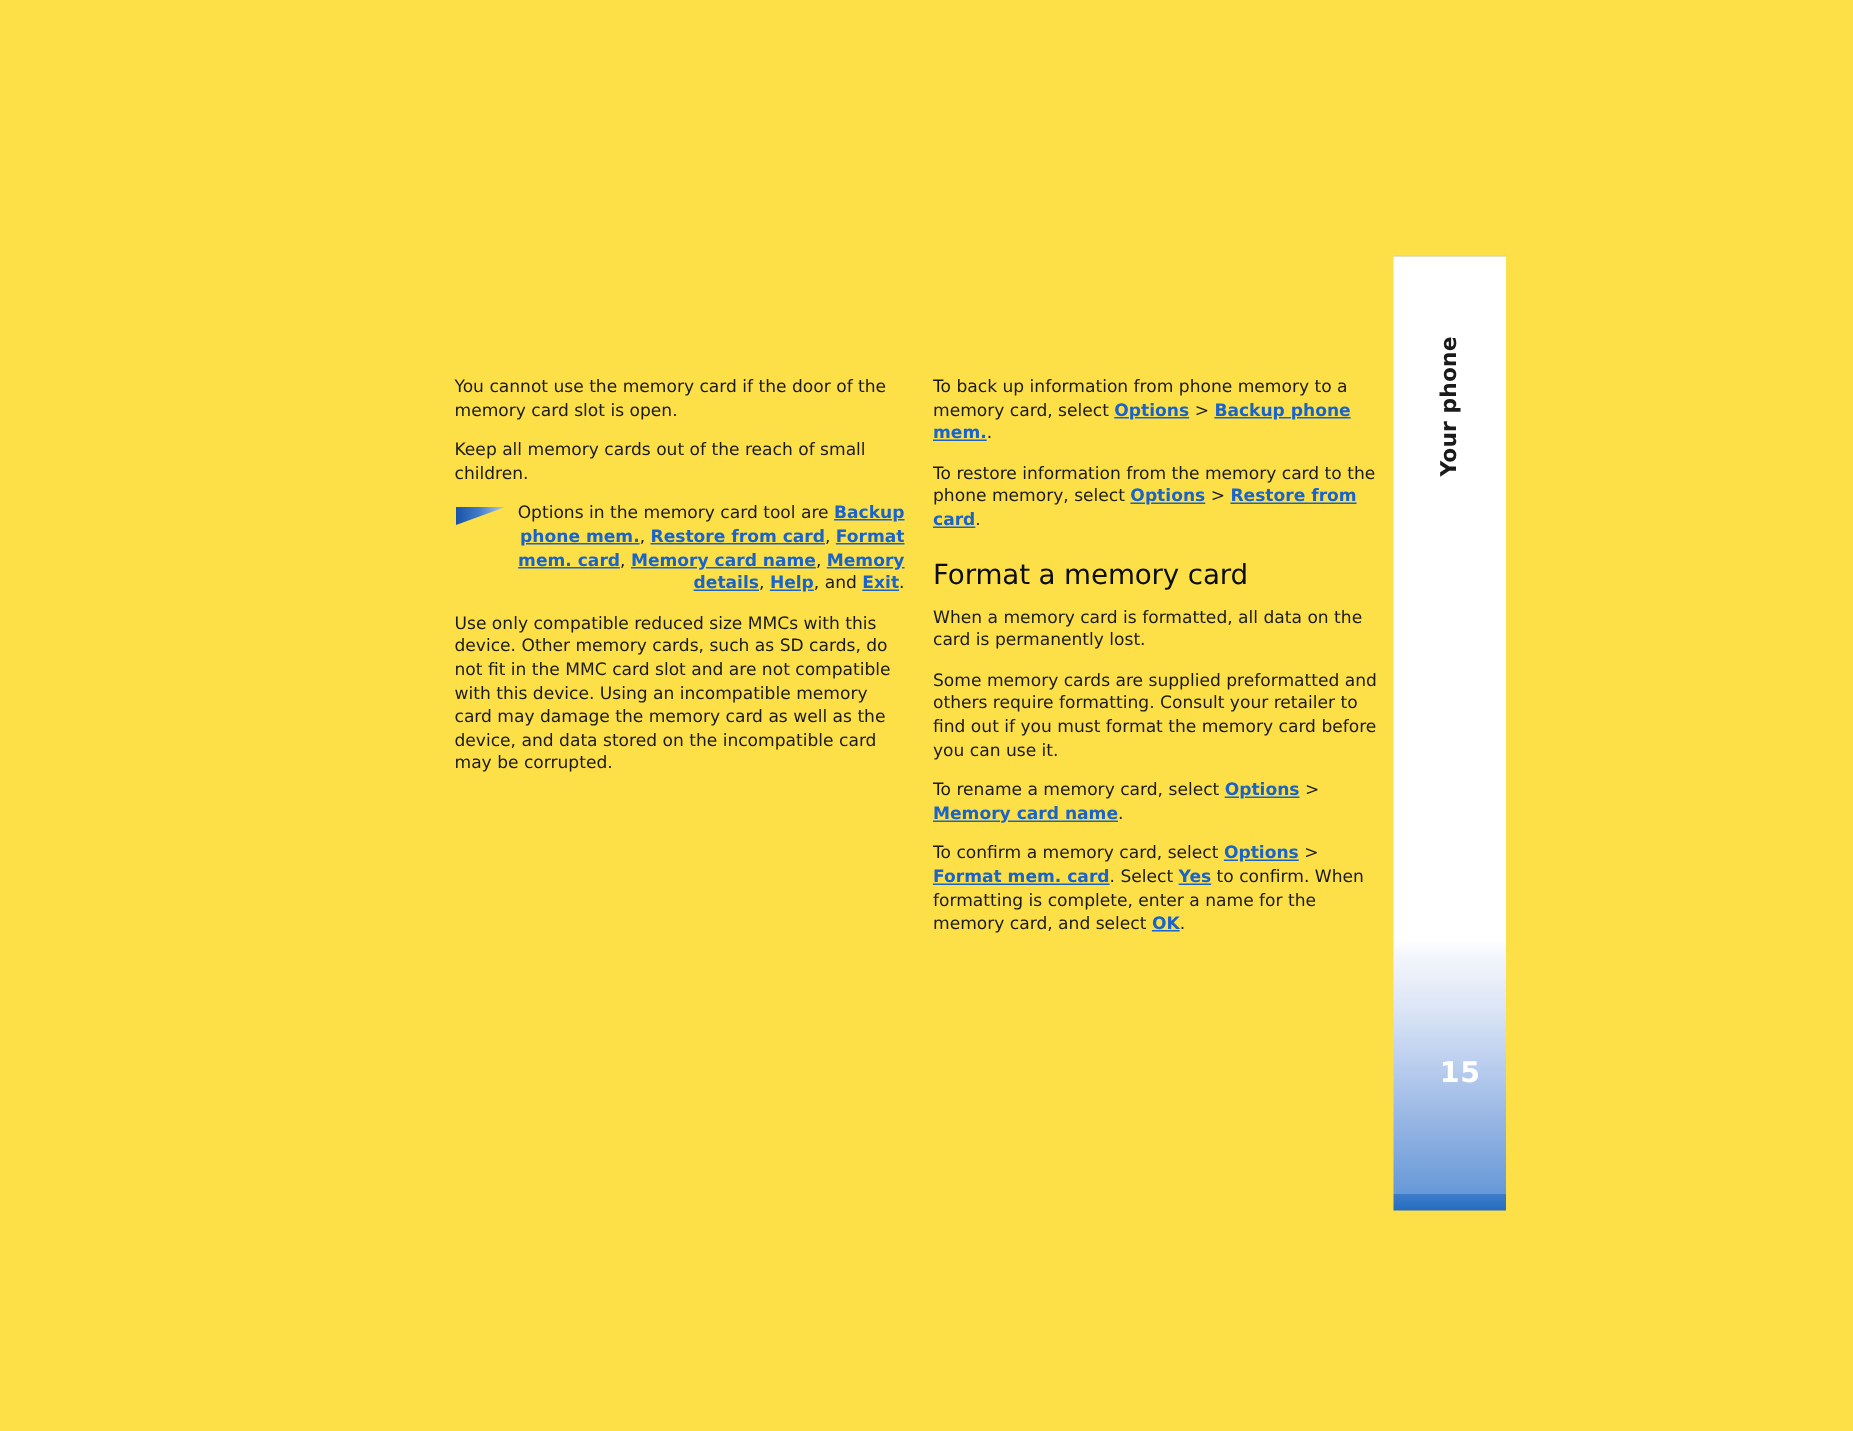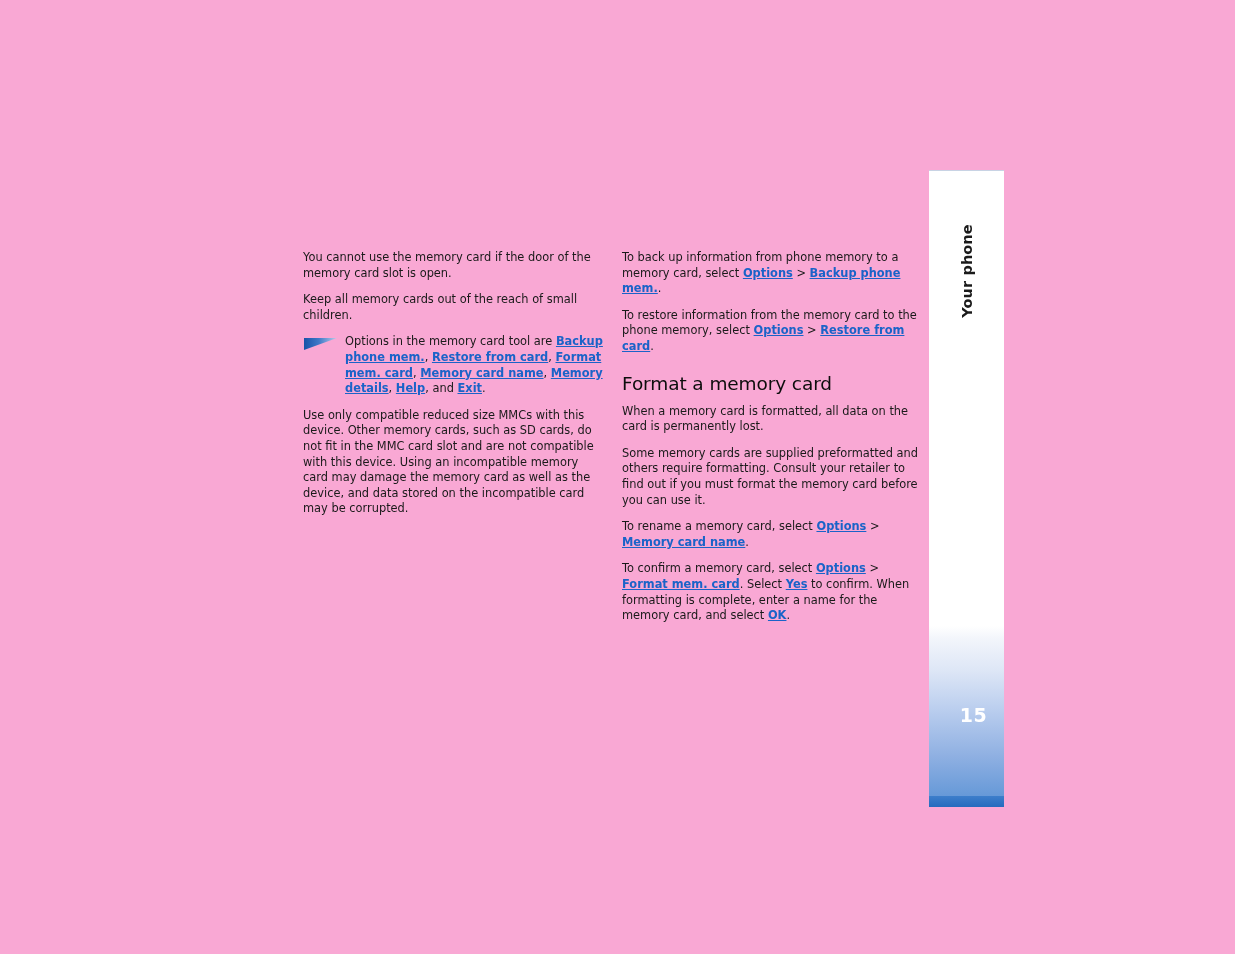--- a/index.html
+++ b/index.html
@@ -11,21 +11,21 @@
     width: 1235px;
     height: 954px;
     position: relative;
     font-family: "DejaVu Sans", "Liberation Sans", sans-serif;
     -webkit-font-smoothing: antialiased;
   }
 
   .page {
     position: absolute;
     inset: 0;
-    background: #f9a8d4;
+    background: #fde047;
     padding-left: 12px;
   }
 
   
   .col {
     position: absolute;
     top: 250px;
     width: 300px;
     font-size: 11.4px;
     line-height: 15.6px;
@@ -59,20 +59,21 @@
     left: 1px;
     top: 4px;
     width: 33px;
     height: 13px;
     overflow: hidden;
   }
   .note-icon svg { display: block; }
   .note-body {
     margin: 0;
     line-height: 15.6px;
+    text-align: right;
   }
 
   
   .heading {
     margin: 18px 0 9px 0;
     font-size: 18.5px;
     line-height: 22px;
     font-weight: normal;
     color: #0d0d0d;
     letter-spacing: -0.1px;

